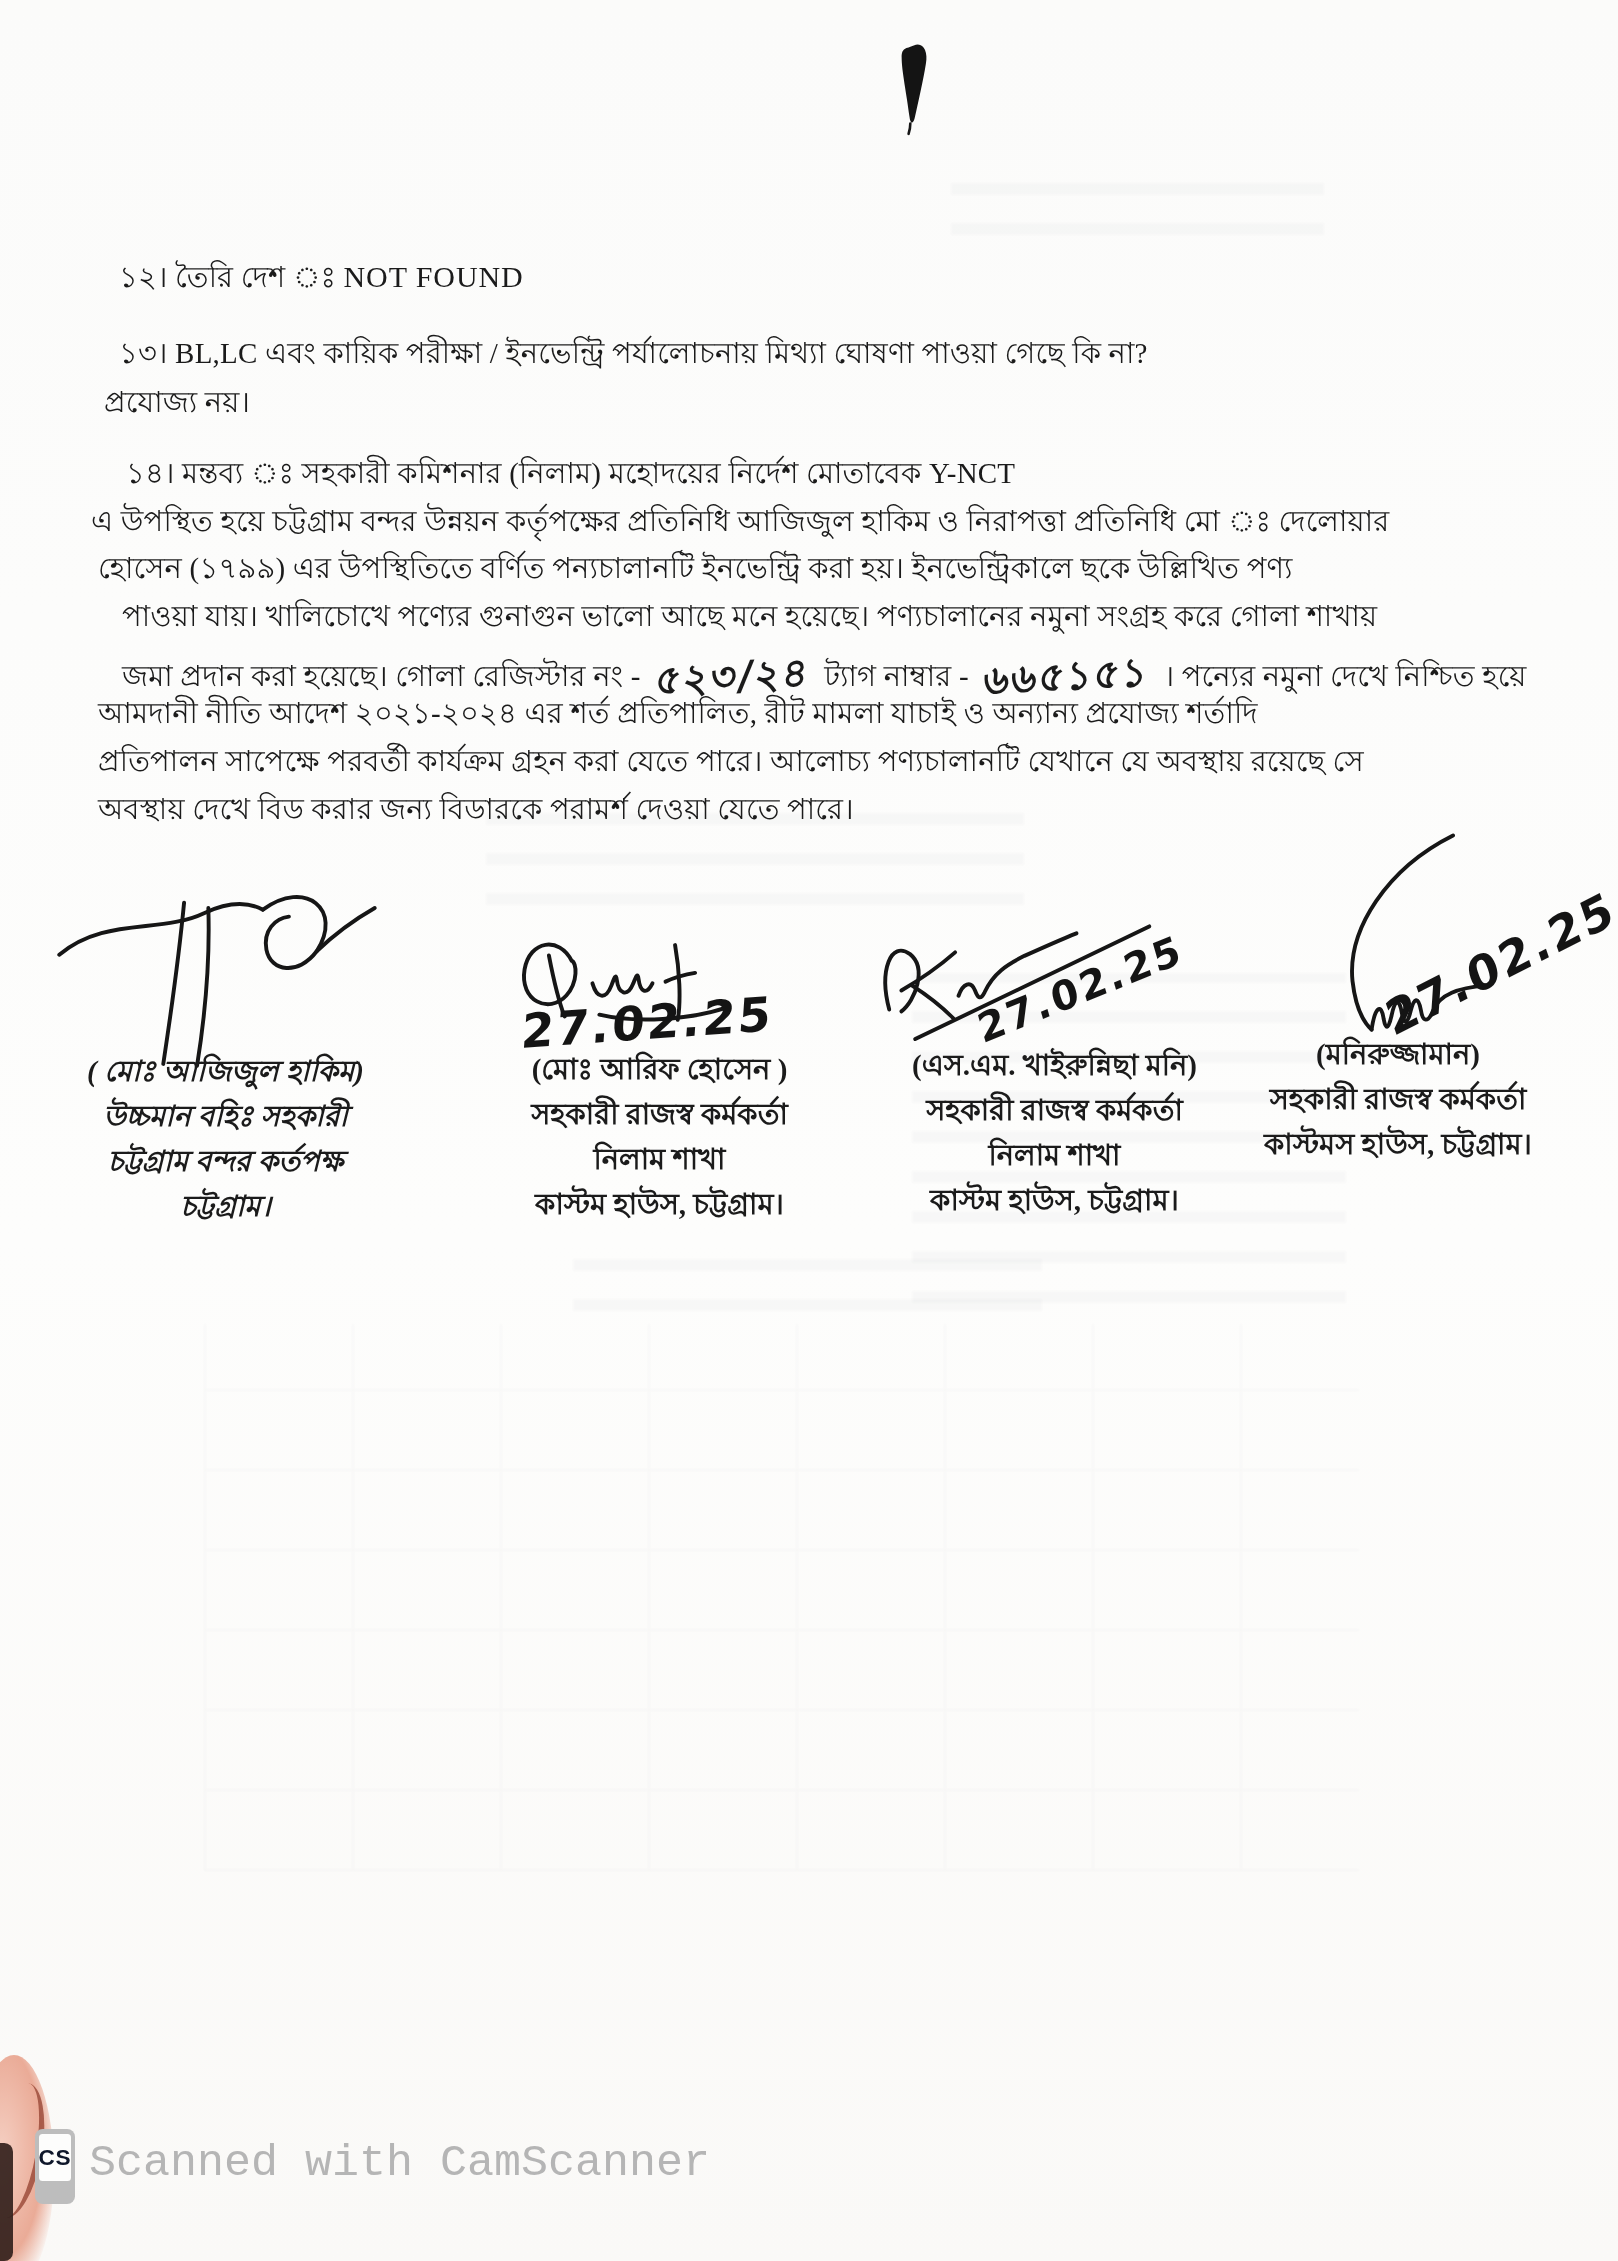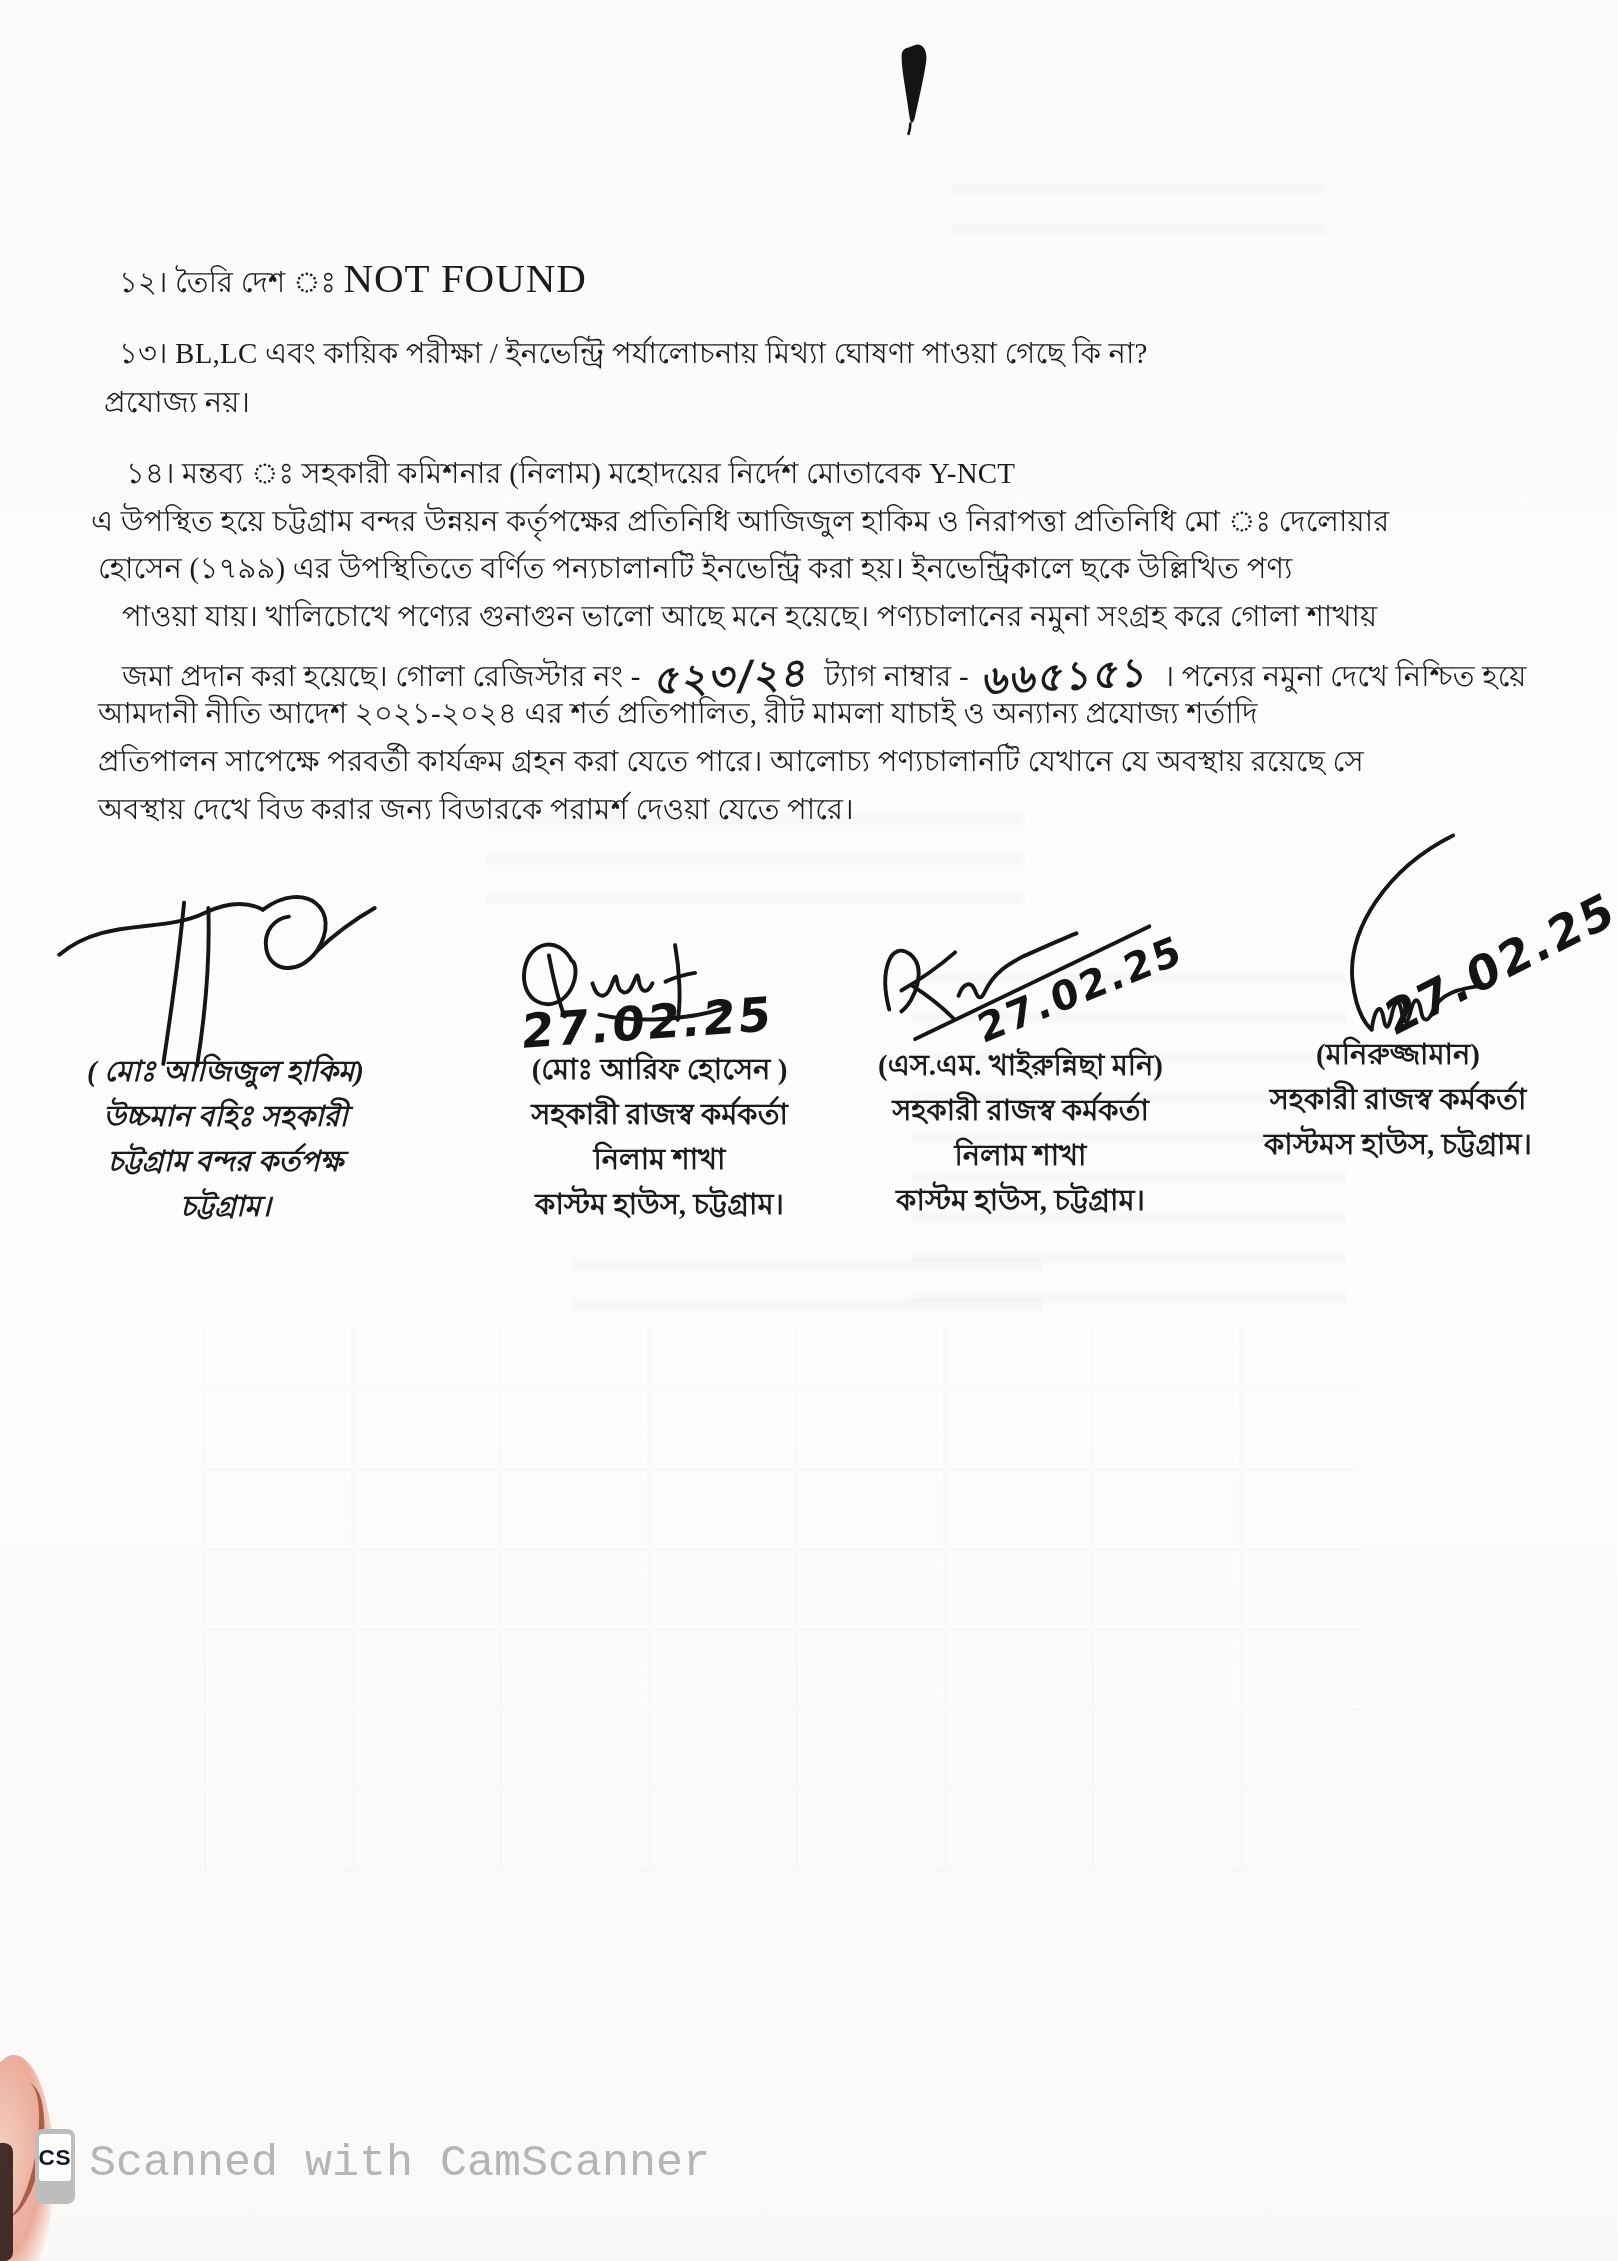--- a/index.html
+++ b/index.html
@@ -6,21 +6,21 @@
   .page{
     position:relative;
     width:1619px;height:2261px;
     margin:0 auto;
     background:linear-gradient(180deg,#fbfbfa 0%,#fdfdfc 55%,#faf9f7 100%);
     font-family:"Liberation Serif",serif;
     color:#1b1b1b;
     overflow:hidden;
   }
   .line{position:absolute;white-space:nowrap;font-size:29px;letter-spacing:0.2px;}
-  .latin-big{font-size:41px;letter-spacing:0.9px;}
+  .latin-big{font-size:30px;letter-spacing:0.9px;}
   .hw{
     font-family:"DejaVu Sans",sans-serif;
     font-size:40px;font-weight:600;
     display:inline-block;
     transform:rotate(-3deg) skewX(-9deg);
     position:relative;top:3.5px;padding:0 7px;
     letter-spacing:1.7px;
   }
   .hw-date{
     position:absolute;
@@ -135,21 +135,21 @@
   </div>
 
   <svg class="sig" style="left:861px;top:916px;" width="313" height="130" viewBox="0 0 360 150">
     <path d="M32,108 C20,62 34,28 56,44 C76,60 62,98 46,110"></path>
     <path d="M46,86 C70,72 92,56 108,42"></path>
     <path d="M58,80 C80,94 96,108 106,118"></path>
     <path d="M112,92 C117,78 126,74 131,86 C134,94 137,98 142,88 C152,66 168,56 188,46 C208,37 228,28 248,20"></path>
     <path d="M62,142 L332,12"></path>
   </svg>
   <div class="hw-date" style="left:971px;top:966px;font-size:40px;transform:rotate(-22deg) skewX(-6deg);">27.02.25</div>
-  <div class="sigtext" style="left:838px;top:1043px;width:365px;">
+  <div class="sigtext" style="left:872px;top:1043px;width:365px;">
     <div class="name">(এস.এম. খাইরুন্নিছা মনি)</div>
     <div>সহকারী রাজস্ব কর্মকর্তা</div>
     <div>নিলাম শাখা</div>
     <div>কাস্টম হাউস, চট্টগ্রাম।</div>
   </div>
 
   <svg class="sig" style="left:1283px;top:832px;" width="269" height="234" viewBox="0 0 310 270">
     <path d="M196,4 C120,42 74,112 80,172 C83,198 91,218 102,228"></path>
     <path d="M102,228 C106,202 113,196 116,216 C118,227 121,230 125,212 C129,193 134,191 137,209 C139,221 143,224 147,207 C151,191 156,189 159,206 C161,219 167,221 173,206 C181,187 202,180 234,177"></path>
   </svg>

